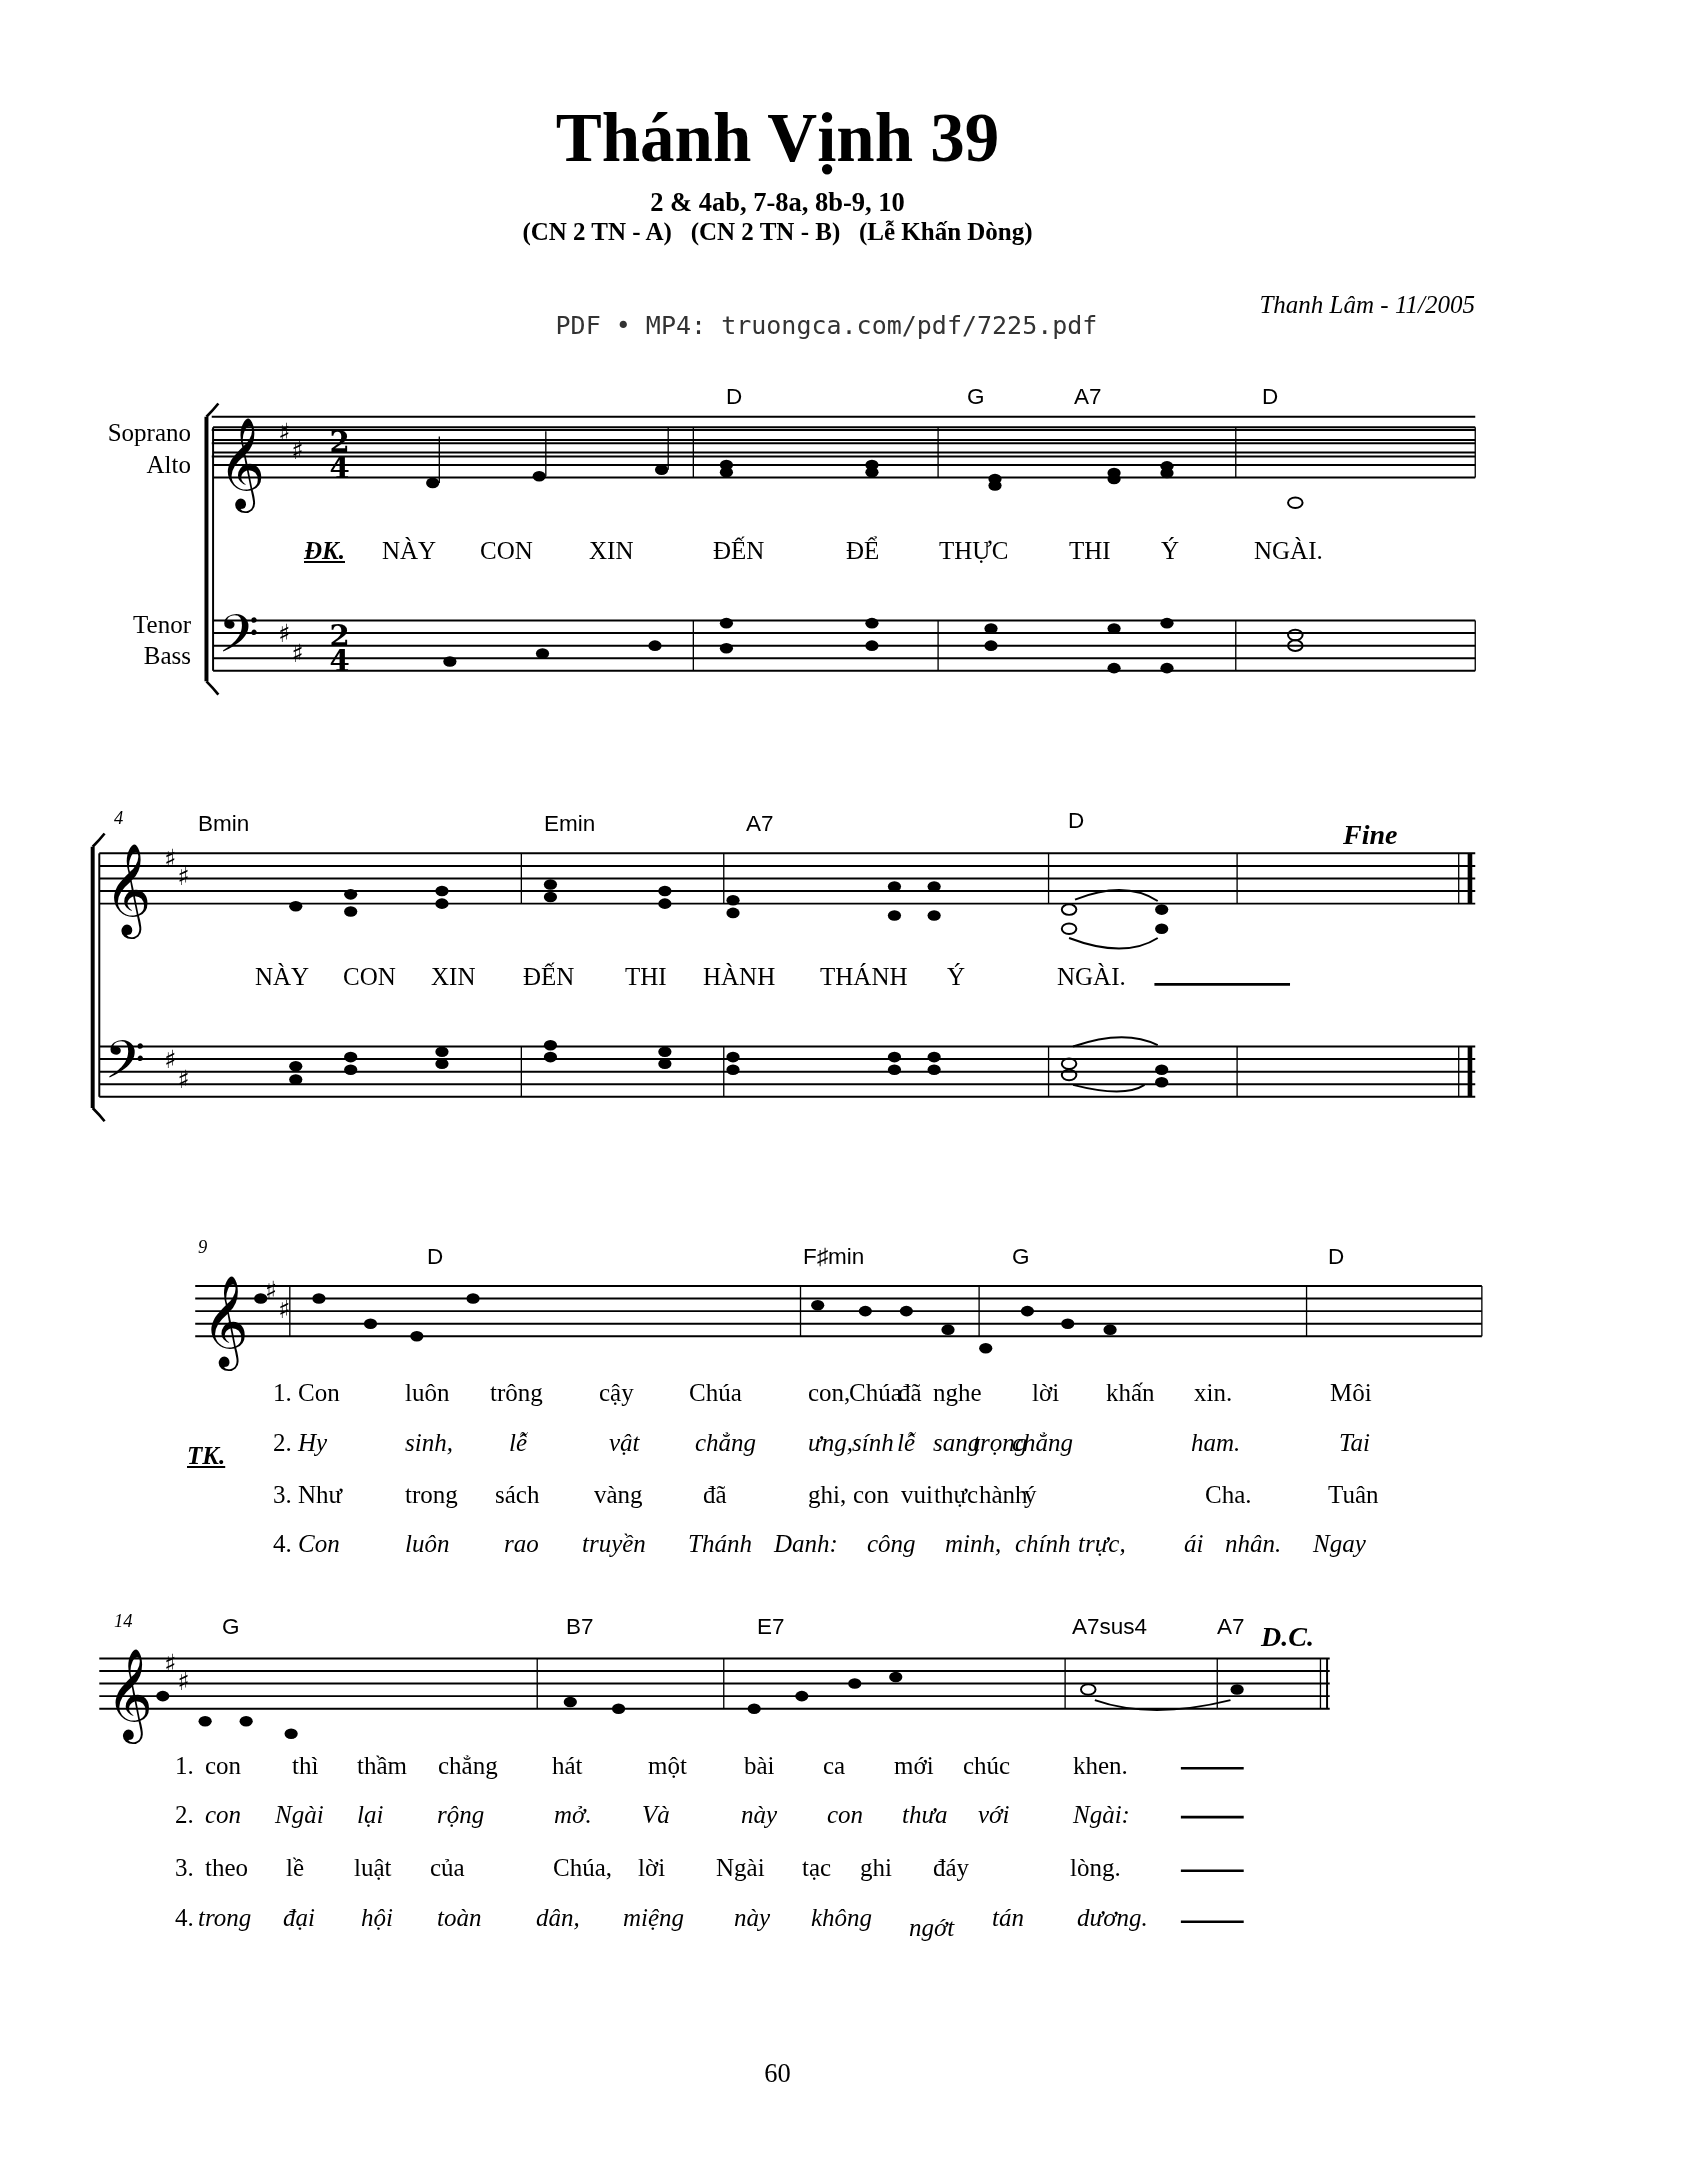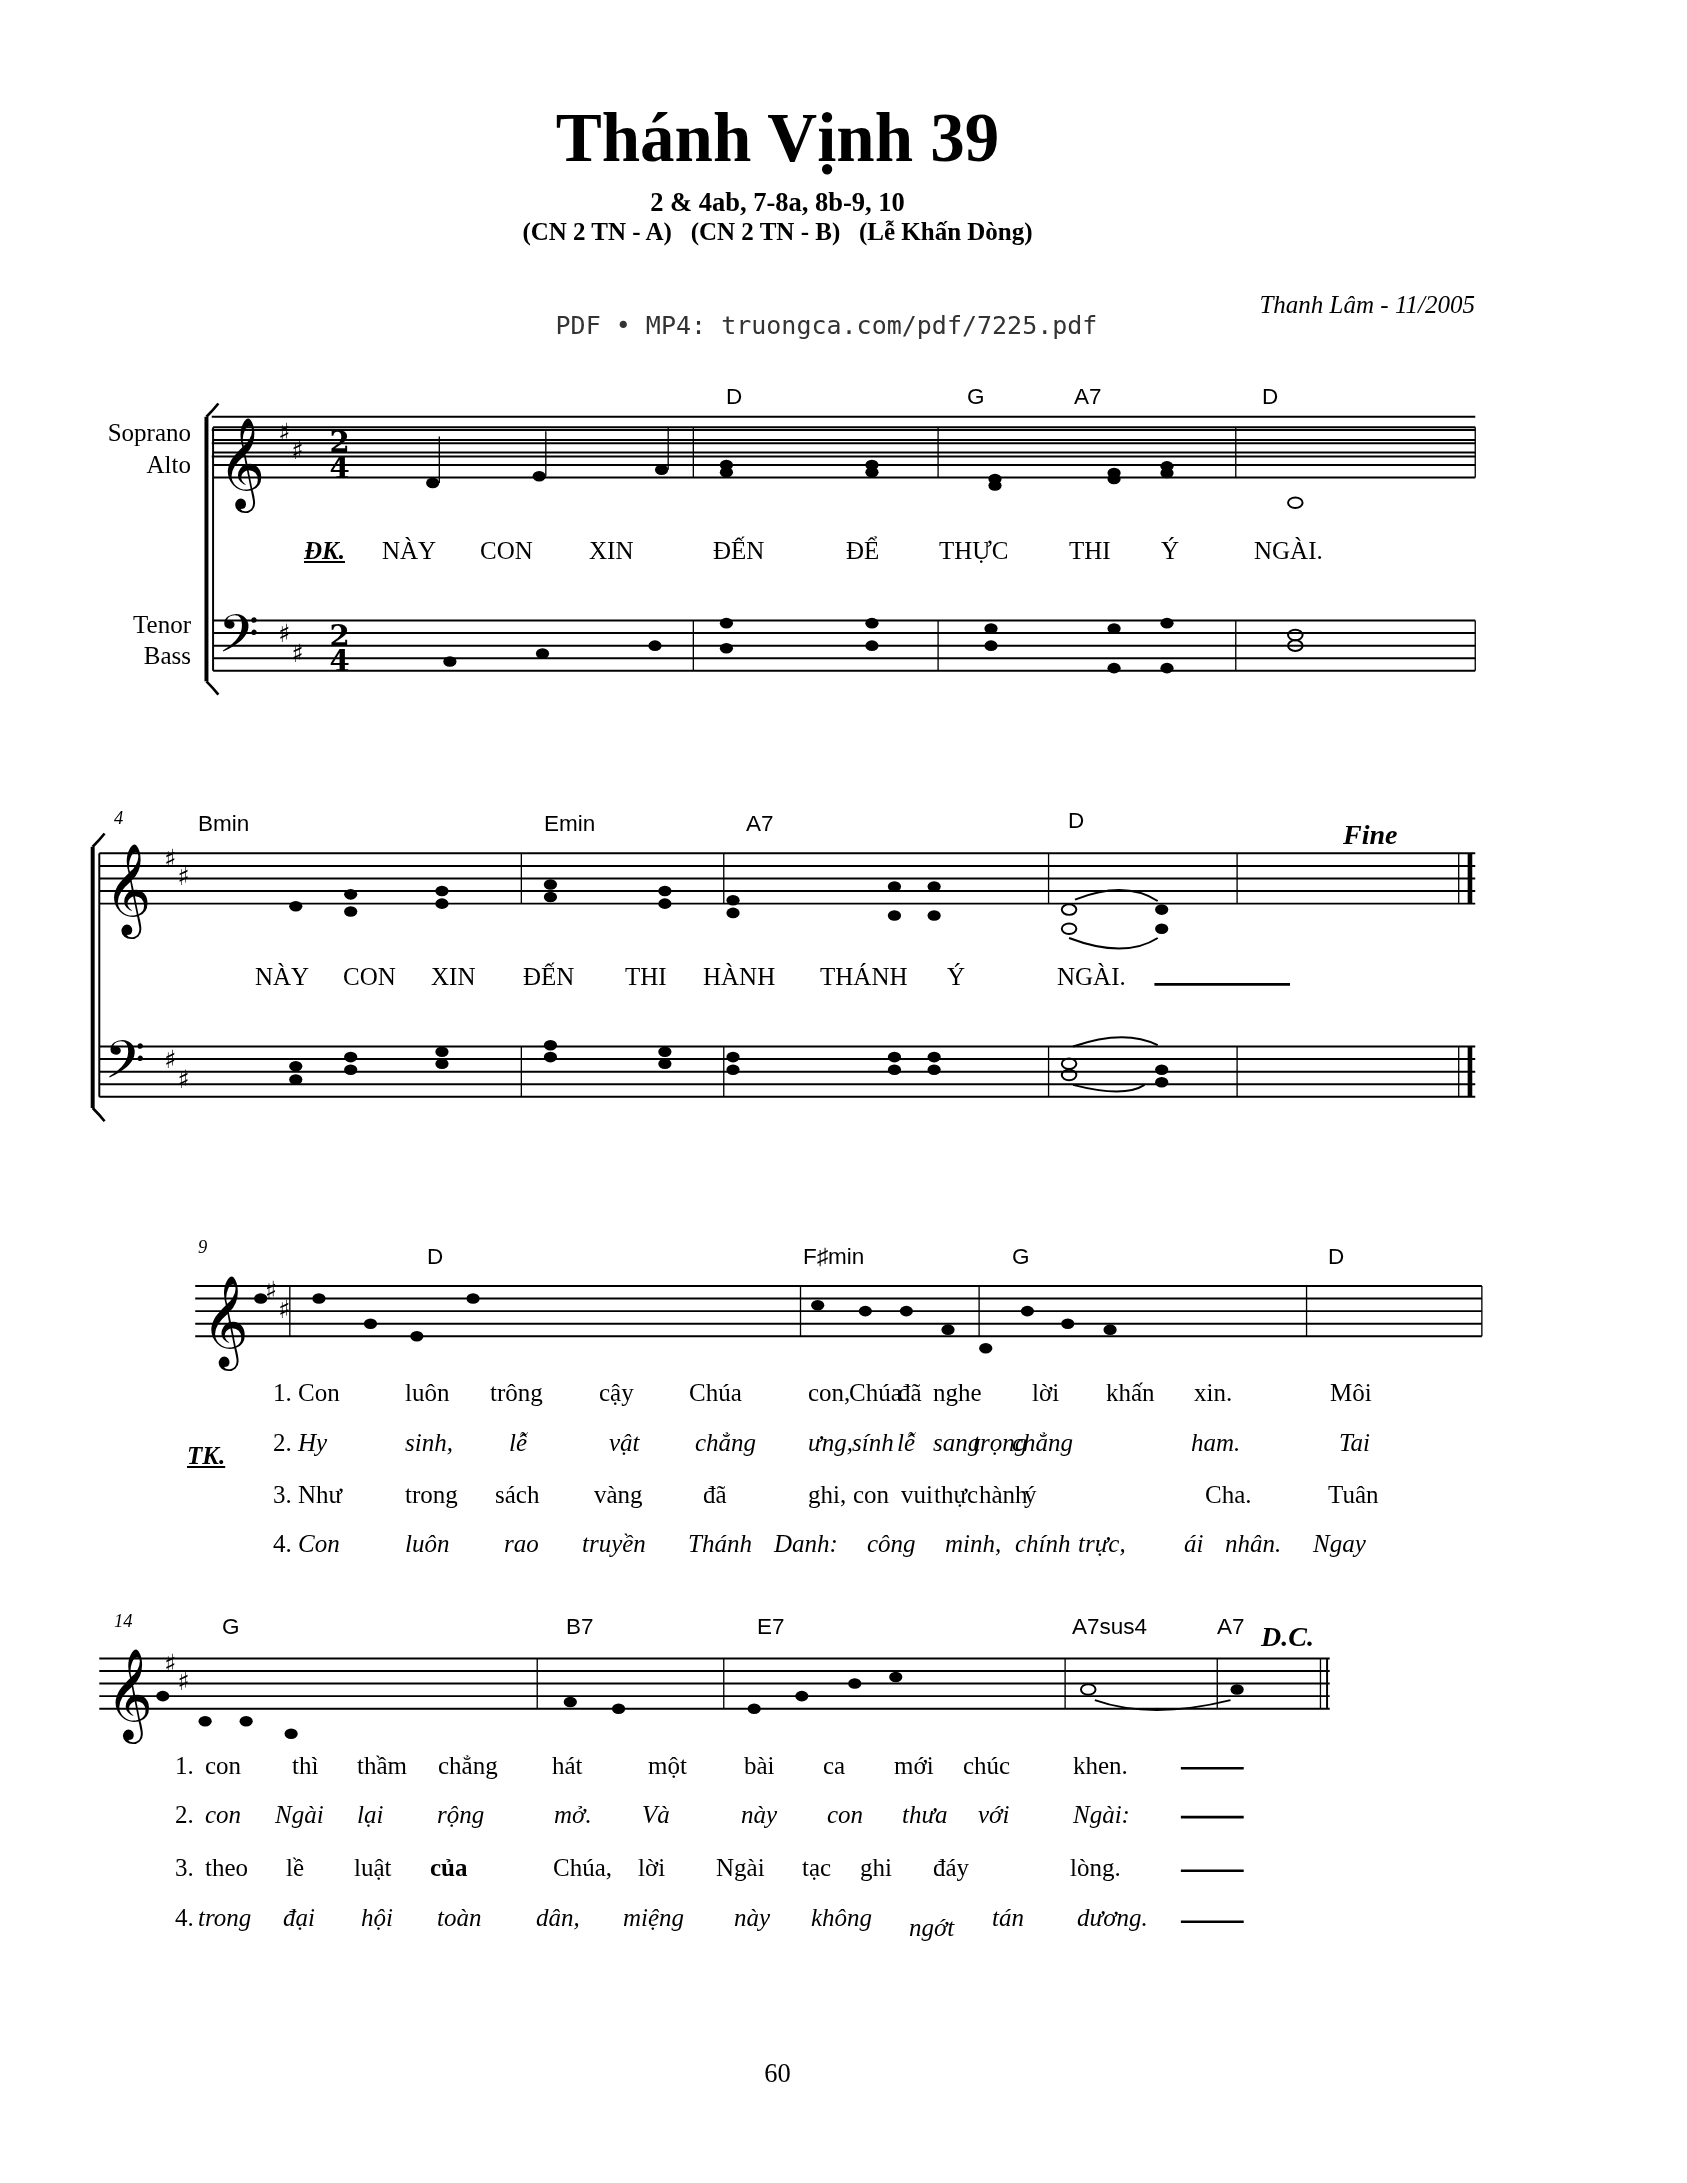--- a/index.html
+++ b/index.html
@@ -409,21 +409,21 @@
   <div class="abs lyric lyric-it" style="left:827px; top:1801px;">con</div>
   <div class="abs lyric lyric-it" style="left:902px; top:1801px;">thưa</div>
   <div class="abs lyric lyric-it" style="left:978px; top:1801px;">với</div>
   <div class="abs lyric lyric-it" style="left:1073px; top:1801px;">Ngài:</div>
 </div>
 <div>
   <div class="abs lyric" style="left:175px; top:1854px;">3.</div>
   <div class="abs lyric" style="left:205px; top:1854px;">theo</div>
   <div class="abs lyric" style="left:286px; top:1854px;">lề</div>
   <div class="abs lyric" style="left:354px; top:1854px;">luật</div>
-  <div class="abs lyric" style="left:430px; top:1854px;font-weight:bold;">của</div>
+  <div class="abs lyric" style="left:430px; top:1854px;">của</div>
   <div class="abs lyric" style="left:553px; top:1854px;">Chúa,</div>
   <div class="abs lyric" style="left:638px; top:1854px;">lời</div>
   <div class="abs lyric" style="left:716px; top:1854px;">Ngài</div>
   <div class="abs lyric" style="left:802px; top:1854px;">tạc</div>
   <div class="abs lyric" style="left:860px; top:1854px;">ghi</div>
   <div class="abs lyric" style="left:933px; top:1854px;">đáy</div>
   <div class="abs lyric" style="left:1070px; top:1854px;">lòng.</div>
 </div>
 <div>
   <div class="abs lyric" style="left:175px; top:1904px;">4.</div>

